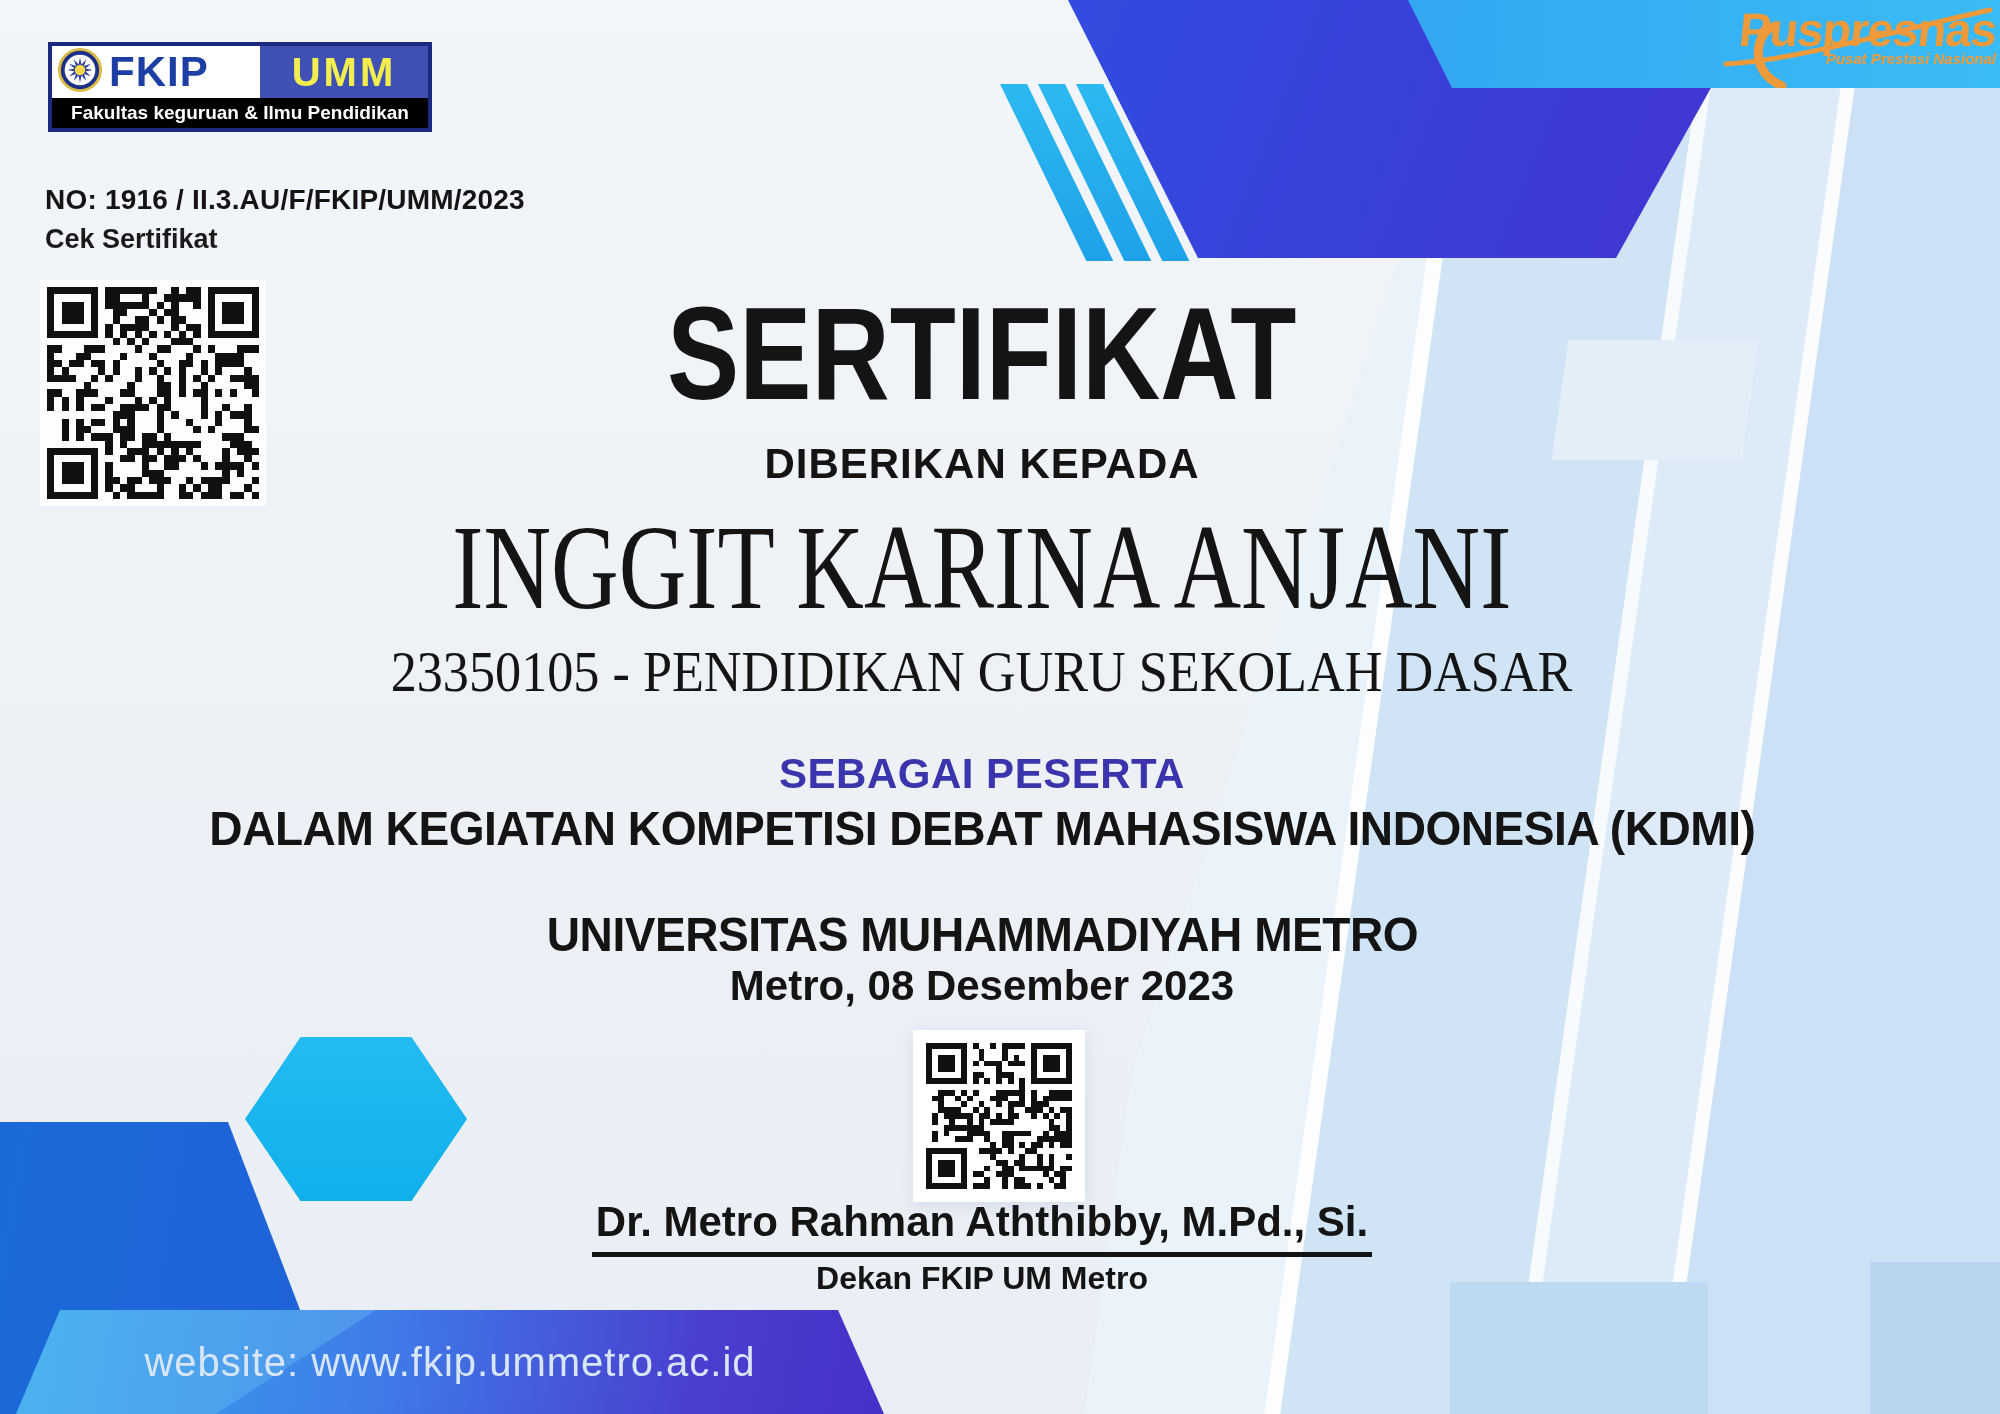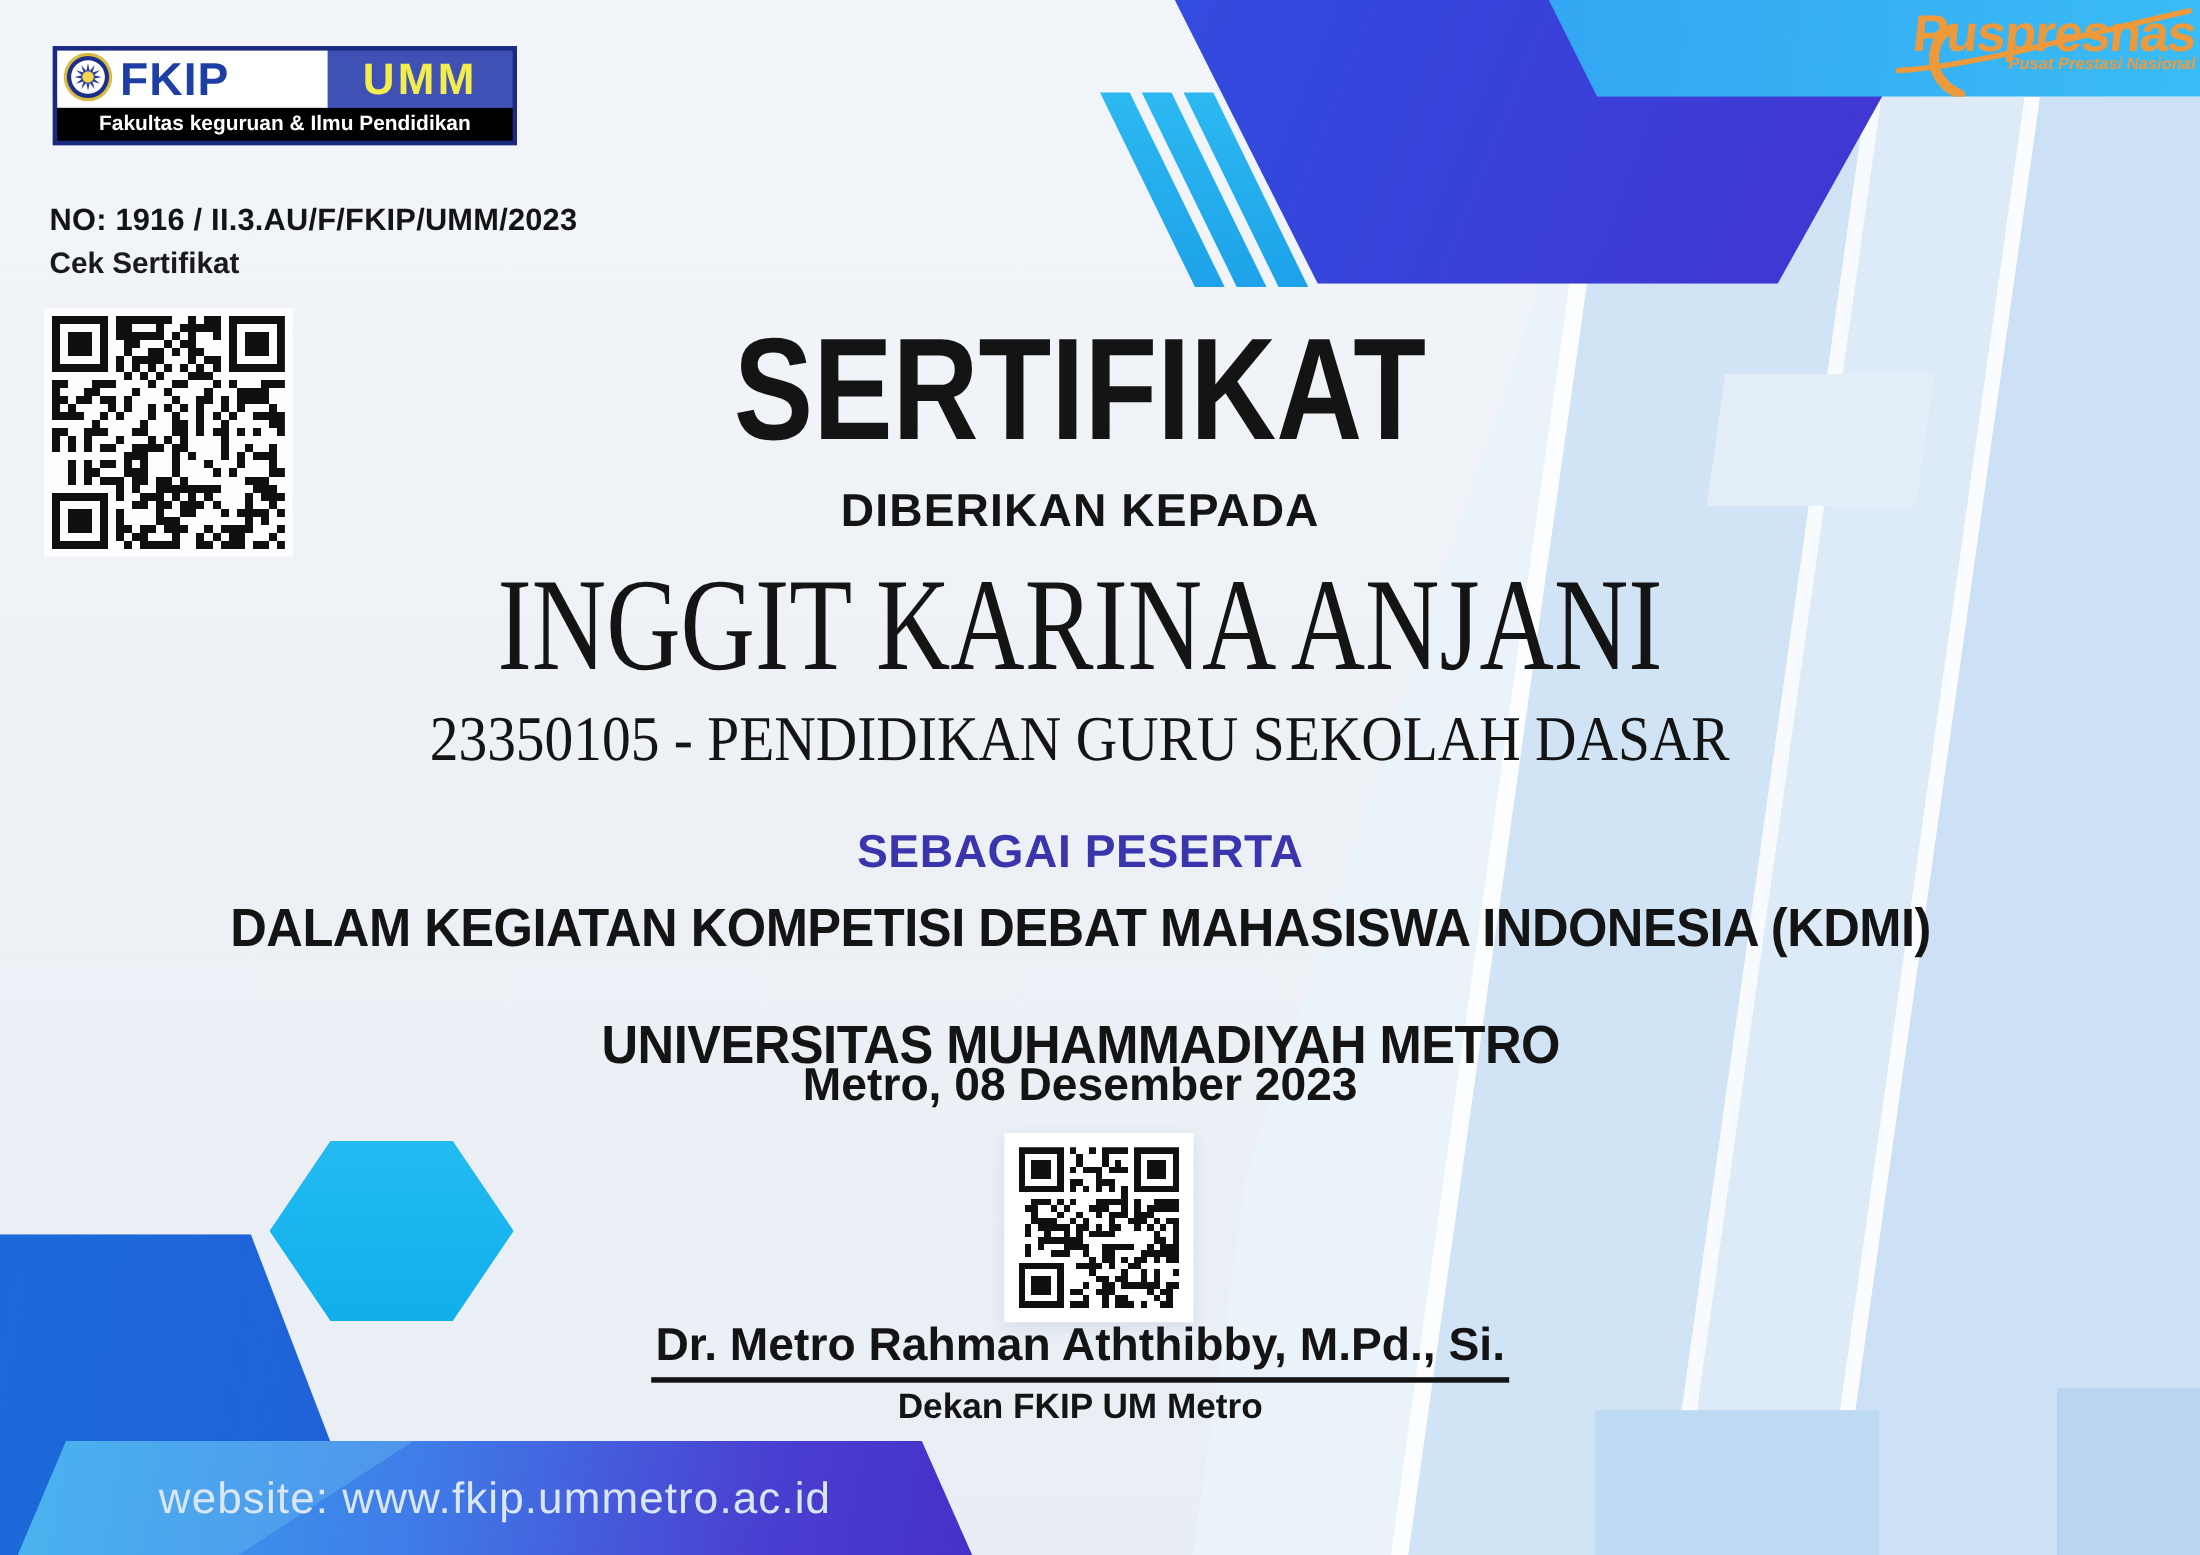--- a/index.html
+++ b/index.html
@@ -50,21 +50,21 @@
     clip-path:polygon(44px 0, 822px 0, 868px 104px, 0 104px);
     background:linear-gradient(100deg,#37a9ec 0%,#3f7ce8 42%,#4a3fd0 78%,#4531c8 100%);
     display:flex; align-items:center; justify-content:center; }
   .footer-band::after { content:""; position:absolute; inset:0;
     clip-path:polygon(0 0, 360px 0, 200px 104px, 0 104px);
     background:rgba(120,205,245,.30); }
   .footer-text { position:relative; z-index:1; font-size:40px; letter-spacing:1px;
     color:#d9e6f5; font-weight:500; }
 
   
-  .fkip-logo { left:48px; top:42px; width:422px; z-index:5;
+  .fkip-logo { left:48px; top:42px; width:384px; z-index:5;
     border:4px solid #1b2a80; background:#1b2a80; }
   .fkip-row { display:flex; height:52px; }
   .fkip-left { flex:1; background:#fff; display:flex; align-items:center; gap:6px; padding-left:5px; }
   .fkip-acronym { font-size:42px; font-weight:bold; color:#1d3fa5; letter-spacing:1px; line-height:1; }
   .umm-panel { width:168px; background:#3f51b5; display:flex; align-items:center; justify-content:center; }
   .umm-text { font-size:40px; font-weight:bold; color:#f3ee4e; letter-spacing:3px; line-height:1; }
   .fkip-strip { height:30px; background:#000000; display:flex; align-items:center; justify-content:center; }
   .fkip-subtitle { color:#fff; font-size:19px; font-weight:bold; white-space:nowrap; }
 
   
@@ -98,21 +98,21 @@
   .cond { display:inline-block; transform-origin:center; white-space:nowrap; }
   .title-line { top:288px; font-size:132px; font-weight:bold; letter-spacing:0; line-height:1; }
   .title-line .cond { transform:scaleX(.82); }
   .given-line { top:440px; font-size:42px; font-weight:bold; letter-spacing:1px; }
   .name-line { top:505px; font-family:"Liberation Serif", serif; font-size:120px; line-height:1.05; }
   .name-line .cond { transform:scaleX(.78); }
   .program-line { top:638px; font-family:"Liberation Serif", serif; font-size:58px; }
   .program-line .cond { transform:scaleX(.90); }
   .role-line { top:750px; font-size:42px; font-weight:bold; color:#3a34ad; letter-spacing:.5px; }
   .event-1 { top:800px; } .event-2 { top:853px; } .event-3 { top:906px; }
-  .event-line { font-size:49px; font-weight:bold; letter-spacing:-.5px;margin-top:16px; }
+  .event-line { font-size:49px; font-weight:bold; letter-spacing:-.5px; }
   .event-line .cond { transform:scaleX(.94); }
   .date-line { top:962px; font-size:42px; font-weight:bold; }
   .signer-line { top:1198px; font-size:42px; font-weight:bold; }
   .signer-line .u { border-bottom:5px solid #141414; padding:0 4px 7px; }
   .signer-title-line { top:1260px; font-size:32px; font-weight:bold; }
 </style>
 </head>
 <body>
 
 <div class="page">

